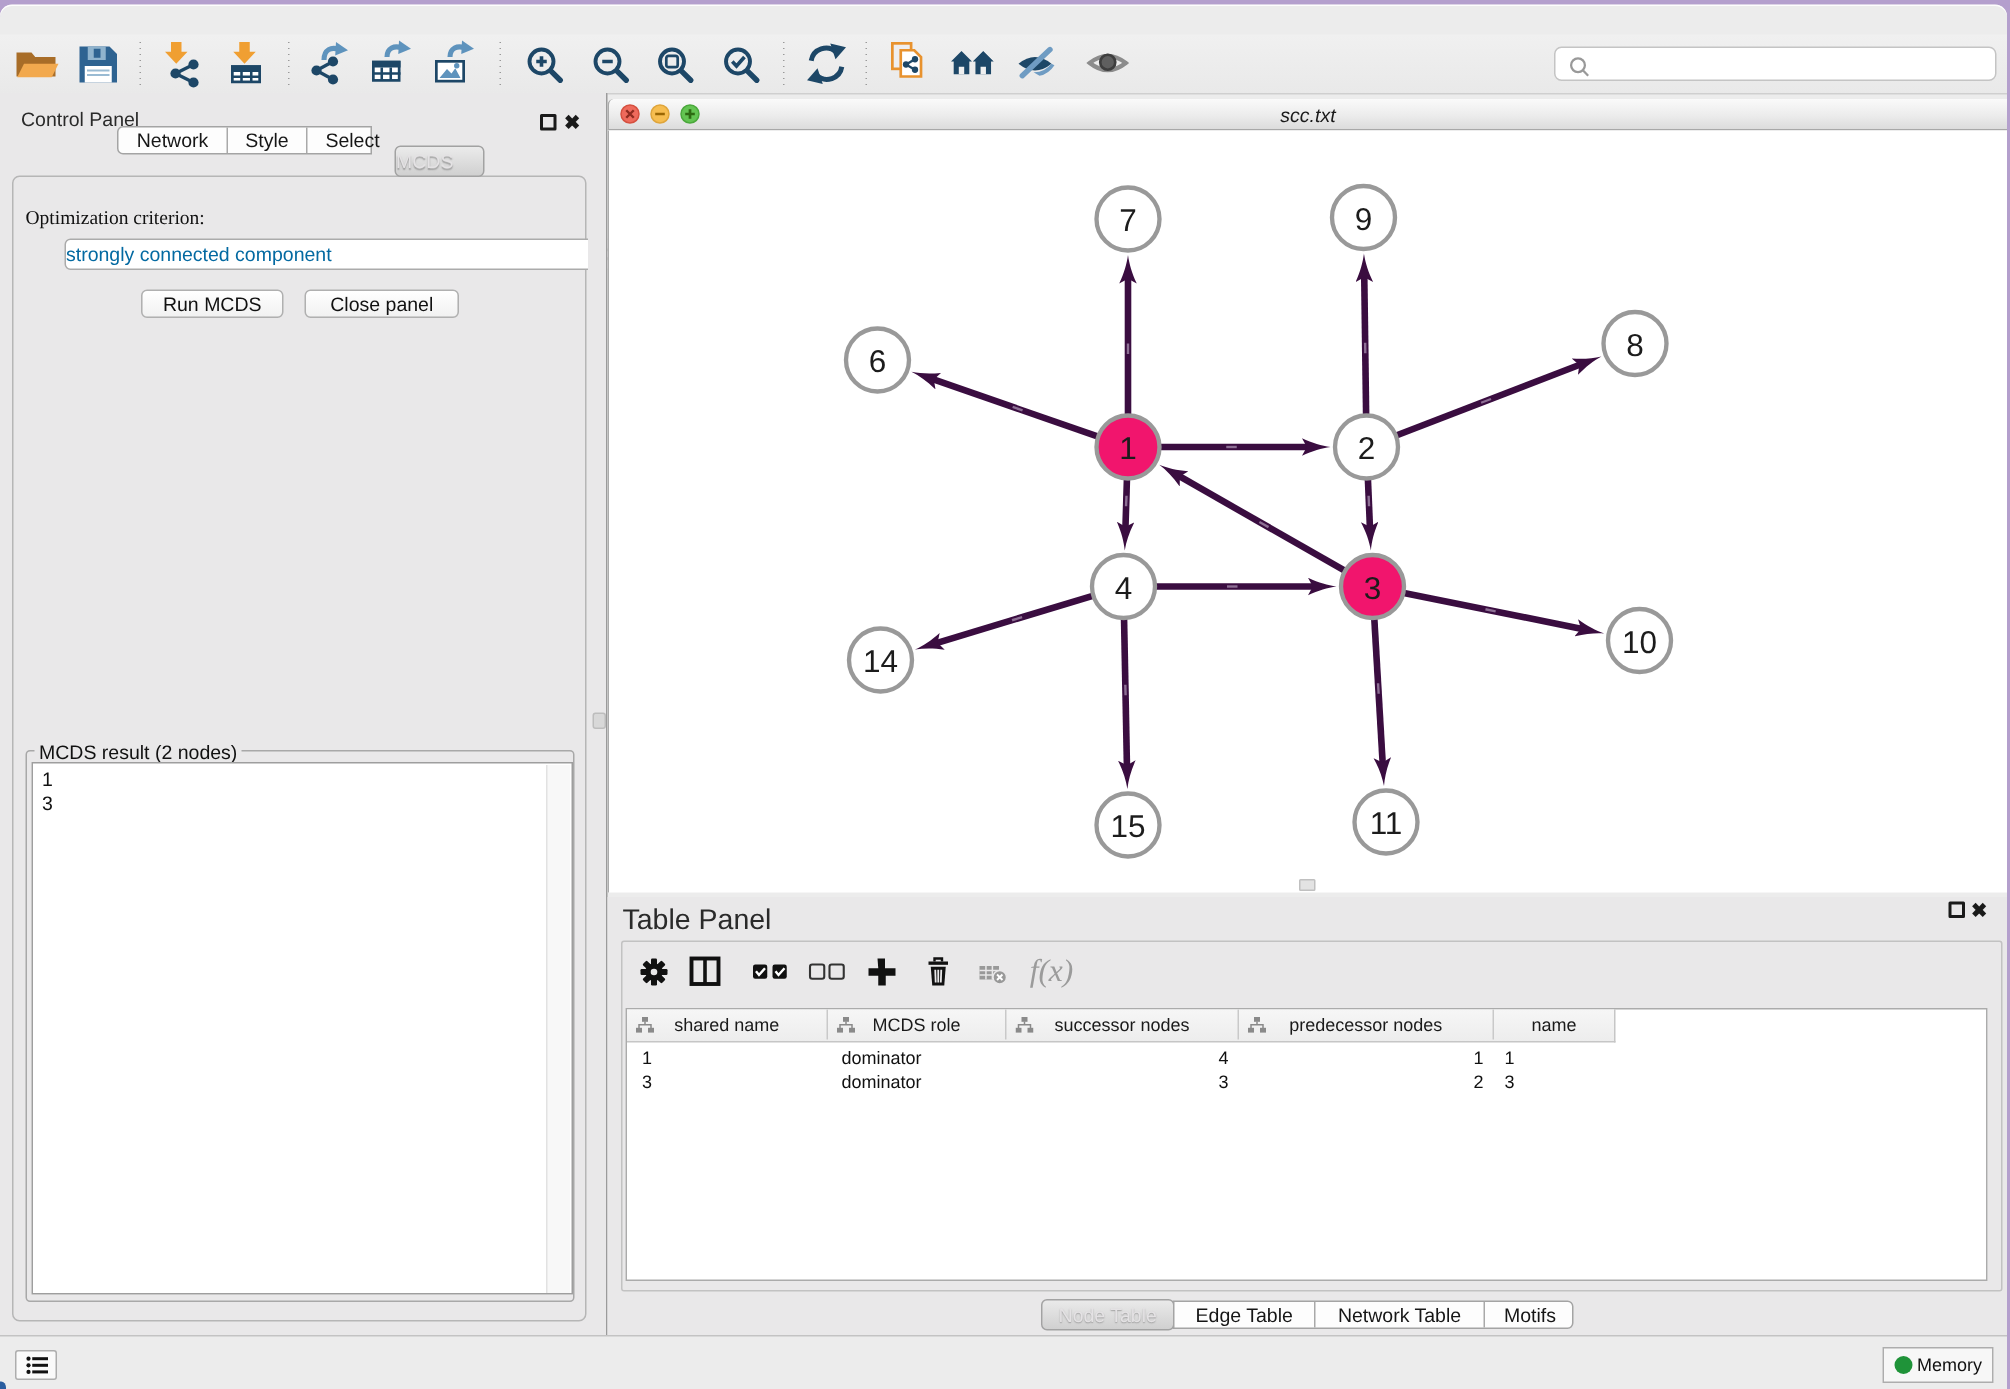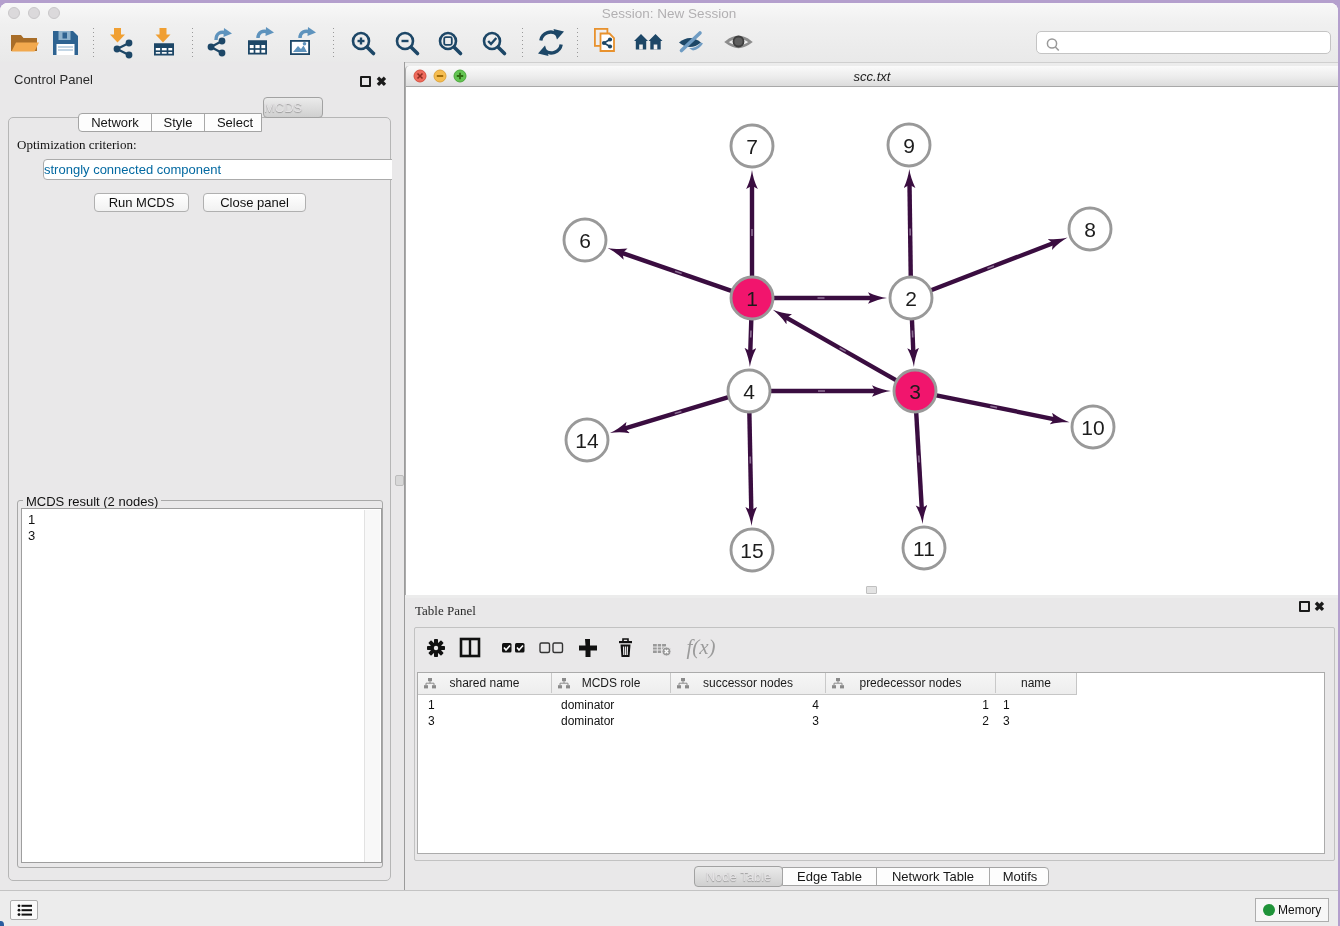--- a/index.html
+++ b/index.html
@@ -10,21 +10,21 @@
 .tl{position:absolute;top:4px;width:12px;height:12px;border-radius:50%;background:#dbd9db;border:1px solid #c9c7c9;box-sizing:border-box;}
 #title{position:absolute;left:0;width:100%;top:3px;text-align:center;font-size:13.5px;color:#b2b0b2;}
 
 #toolbar{position:absolute;left:0;top:20px;width:100%;height:40px;background:linear-gradient(#f0f0f0,#e9e9e9);border-bottom:1px solid #cfcfcf;box-sizing:border-box;}
 .tsep{position:absolute;top:5px;height:29px;width:1px;background-image:repeating-linear-gradient(#999 0 1px,transparent 1px 4px);}
 #search{position:absolute;left:1036px;top:8px;width:295px;height:23px;background:#fff;border:1px solid #c4c4c4;border-radius:5px;box-sizing:border-box;}
 
 #cpanel{position:absolute;left:0;top:59px;width:392px;height:828px;background:#e9e8e9;}
 #cpanel-h{position:absolute;left:14px;top:10px;font-size:13px;color:#2a2a2a;}
 #cp-content{position:absolute;left:8px;top:55px;width:383px;height:764px;border:1px solid #b6b6b6;border-radius:5px;box-sizing:border-box;}
-#tabrow{position:absolute;left:78px;top:51px;width:184px;height:19px;background:#fdfdfd;border:1px solid #a4a4a4;box-sizing:border-box;border-radius:4px 0 0 4px;}
+#tabrow{position:absolute;left:78px;top:22px;width:170px;height:19px;background:#fdfdfd;border:1px solid #a4a4a4;box-sizing:border-box;border-radius:4px 0 0 4px;}
 .tab{position:absolute;top:0;height:17px;line-height:17px;text-align:center;font-size:13px;color:#161616;border-right:1px solid #a9a9a9;box-sizing:border-box;}
 #tabsel{position:absolute;left:263px;top:35px;width:60px;height:21px;background:linear-gradient(#ebebeb,#d0d0d0);color:#e4e2e4;text-shadow:0 1px 1px #9a9a9a;border-radius:4px;border:1px solid #a2a2a2;box-sizing:border-box;font-size:13px;text-align:left;line-height:19px;}
 #optlab{position:absolute;left:17px;width:392px;top:75px;text-align:left;font-size:13px;color:#111;font-family:Liberation Serif, serif;}
 #combo{position:absolute;left:43px;top:97px;width:372px;height:21px;background:#fff;border:1px solid #ababab;border-radius:4px;box-sizing:border-box;font-size:13px;color:#0369a1;line-height:19px;}
 .btn{position:absolute;top:131px;height:19px;background:linear-gradient(#ffffff,#f1f1f1);border:1px solid #b0b0b0;border-radius:4px;box-sizing:border-box;font-size:13px;color:#111;text-align:center;line-height:17px;}
 #mcdsgrp{position:absolute;left:17px;top:438px;width:366px;height:368px;border:1px solid #a8a8a8;border-radius:3px;box-sizing:border-box;}
 #mcdslab{position:absolute;left:5px;top:-7px;background:#e9e8e9;padding:0 3px;font-size:13px;color:#111;}
 #mcdsbox{position:absolute;left:3px;top:7px;width:361px;height:355px;background:#fff;border:1px solid #9e9e9e;box-sizing:border-box;}
 #mcdstext{position:absolute;left:6px;top:3px;font-size:13px;color:#111;line-height:16px;}
 #mcdssb{position:absolute;right:1px;top:1px;width:15px;height:352px;background:#f8f8f8;border-left:1px solid #e2e2e2;}
@@ -32,21 +32,21 @@
 #vsplit{position:absolute;left:392px;top:59px;width:13px;height:828px;background:#e9e8e9;border-right:1px solid #9b9b9b;box-sizing:border-box;}
 #vgrip{position:absolute;left:395px;top:472px;width:9px;height:11px;background:#d8d8d8;border:1px solid #bdbdbd;border-radius:2px;box-sizing:border-box;}
 
 #netwin{position:absolute;left:405px;top:63px;width:933px;height:529px;}
 #nettitle{position:absolute;left:0;top:0;width:100%;height:21px;background:linear-gradient(#fafafa 0%,#ececec 55%,#dcdcdc 100%);border-bottom:1px solid #a8a8a8;border-left:1px solid #ababab;box-sizing:border-box;border-radius:4px 0 0 0;}
 #netname{position:absolute;left:0;top:3px;width:100%;text-align:center;font-size:13px;color:#1a1a1a;font-style:italic;}
 #canvas{position:absolute;left:0;top:21px;width:933px;height:508px;background:#fff;border-left:1px solid #ababab;box-sizing:border-box;}
 #hgrip{position:absolute;left:866px;top:583px;width:11px;height:8px;background:#e3e3e3;border:1px solid #c0c0c0;border-radius:1px;box-sizing:border-box;}
 
 #tpanel{position:absolute;left:405px;top:595px;width:933px;height:292px;background:#e9e8e9;}
-#tpanel-h{position:absolute;left:10px;top:5px;font-size:13px;color:#2a2a2a;font-family:Liberation Serif, serif;}
+#tpanel-h{position:absolute;left:10px;top:5px;font-size:19px;color:#2a2a2a;}
 #tp-content{position:absolute;left:9px;top:29px;width:919px;height:232px;border:1px solid #c2c2c2;border-radius:2px;}
 #ttable{position:absolute;left:12px;top:74px;width:908px;height:182px;background:#fff;border:1px solid #ababab;box-sizing:border-box;}
 #thead{position:absolute;left:0;top:0;width:658px;height:21px;background:linear-gradient(#f6f6f6,#ededed);border-bottom:1px solid #c6c6c6;border-right:1px solid #c6c6c6;}
 .th{position:absolute;top:0;height:20px;line-height:20px;font-size:12px;color:#1a1a1a;text-align:center;border-right:1px solid #c9c9c9;box-sizing:border-box;}
 .trow{position:absolute;font-size:12px;color:#111;height:16px;line-height:16px;width:908px;}
 .cell{position:absolute;top:0;}
 .num{text-align:right;}
 .thico{position:absolute;top:5px;}
 .paneico{position:absolute;width:11px;height:11px;border:2px solid #1a1a1a;box-sizing:border-box;border-radius:1px;}
 .panex{position:absolute;font-size:13px;font-weight:bold;color:#1a1a1a;}
@@ -55,26 +55,20 @@
 .btab{position:absolute;top:0;height:17px;line-height:17px;text-align:center;font-size:13px;color:#161616;border-right:1px solid #a9a9a9;box-sizing:border-box;}
 
 #statusbar{position:absolute;left:0;top:887px;width:100%;height:36px;background:#ececec;border-top:1px solid #c3c3c3;box-sizing:border-box;}
 #listbtn{position:absolute;left:10px;top:9px;width:28px;height:20px;background:#fafafa;border:1px solid #adadad;border-radius:2px;box-sizing:border-box;}
 #membtn{position:absolute;left:1255px;top:7px;width:74px;height:24px;background:#f7f7f7;border:1px solid #adadad;box-sizing:border-box;font-size:12px;color:#111;line-height:22px;padding-left:22px;}
 #memdot{position:absolute;left:7px;top:5px;width:12px;height:12px;border-radius:50%;background:#1f9339;}
 </style>
 </head>
 <body>
 <div id="win">
-  <div id="titlebar">
-    <div class="tl" style="left:8px;"></div>
-    <div class="tl" style="left:28px;"></div>
-    <div class="tl" style="left:48px;"></div>
-    <div id="title">Session: New Session</div>
-  </div>
   <div id="toolbar">
     <div class="tsep" style="left:93px;"></div>
     <div class="tsep" style="left:192px;"></div>
     <div class="tsep" style="left:333px;"></div>
     <div class="tsep" style="left:522px;"></div>
     <div class="tsep" style="left:577px;"></div>
     <svg width="770" height="39" viewBox="0 0 770 39" style="position:absolute;left:0;top:0;">
       <g transform="translate(11,10)">
         <path d="M0 2 L10 2 L12.5 5 L26 5 L26 18 L0 18 Z" fill="#a86d28"></path>
         <path d="M5 9.5 L28 9.5 L23.5 18.5 L0.5 18.5 Z" fill="#f2a94e"></path>

